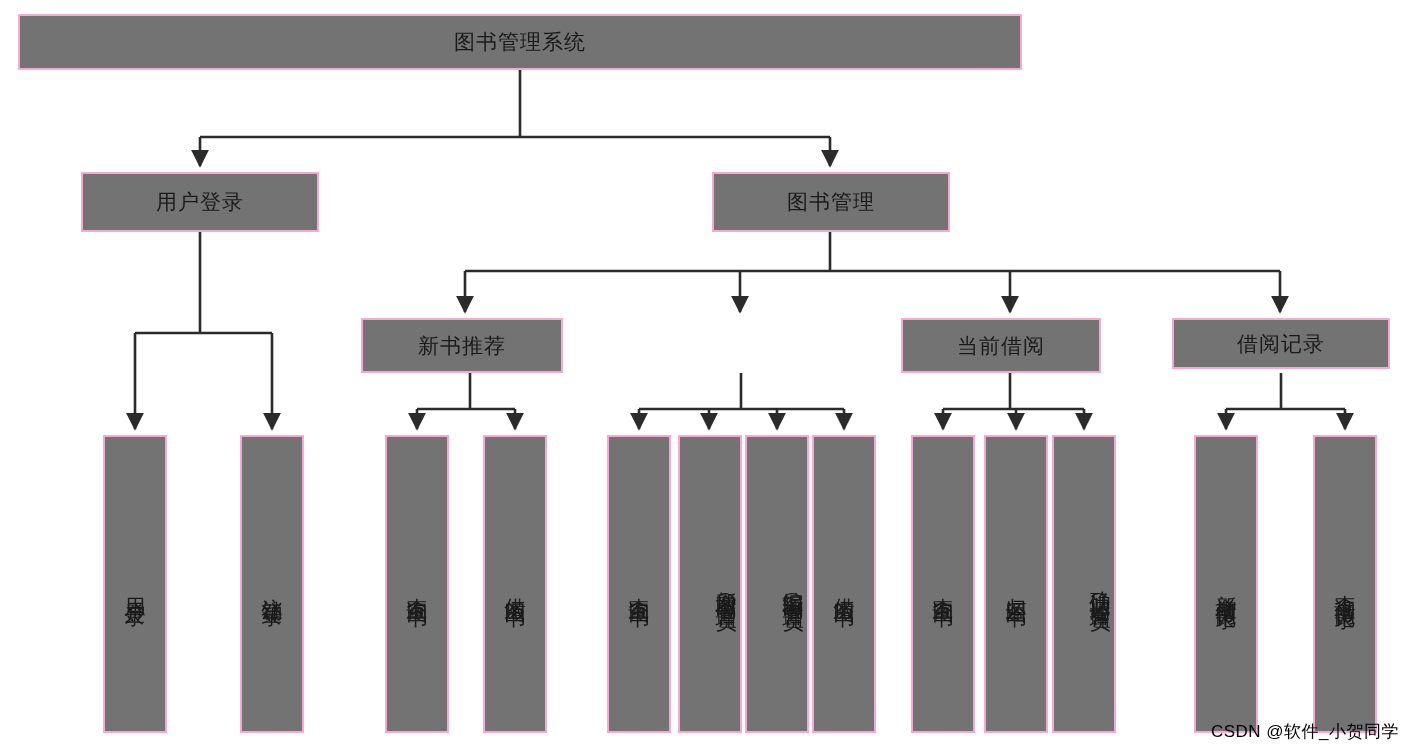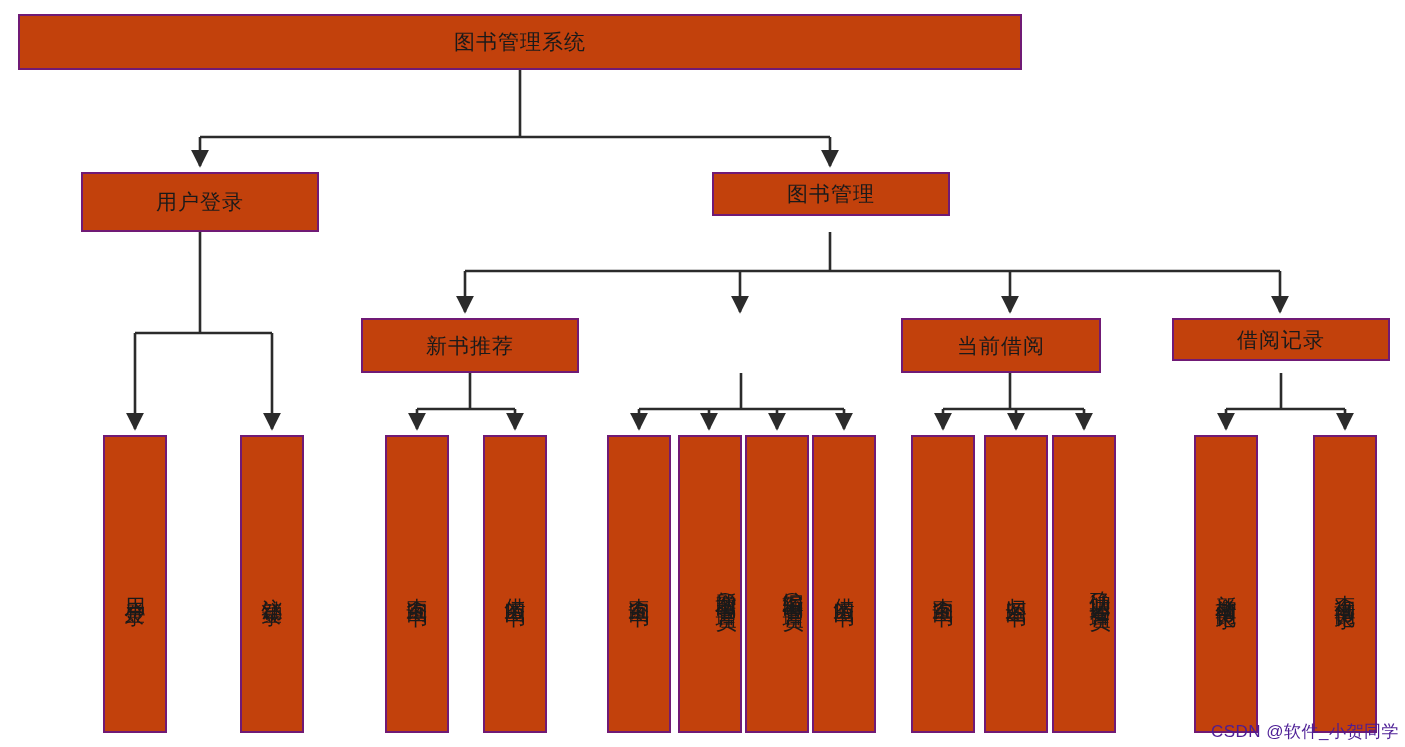--- a/index.html
+++ b/index.html
@@ -22,22 +22,22 @@
     position: absolute;
     left: 0;
     top: 0;
     width: 1405px;
     height: 747px;
     pointer-events: none;
   }
   .node {
     position: absolute;
     box-sizing: border-box;
-    background: #c2410c;
-    border: 2px solid #701a75;
+    background: #737373;
+    border: 2px solid #f9a8d4;
     display: flex;
     align-items: center;
     justify-content: center;
     text-align: center;
   }
   .node.horiz {
     font-size: 21px;
     line-height: 1.2;
     letter-spacing: 1px;
   }
@@ -59,21 +59,21 @@
     align-items: flex-start;
   }
   .node.vert.centeralign {
     align-items: center;
   }
   .watermark {
     position: absolute;
     right: 6px;
     bottom: 4px;
     font-size: 17px;
-    color: #4c1d95;
+    color: #000000;
     letter-spacing: 0.5px;
     white-space: nowrap;
   }
 </style>
 </head>
 <body>
 
 <div id="canvas">
 
   <svg id="connectors" viewBox="0 0 1405 747" xmlns="http://www.w3.org/2000/svg">
@@ -126,31 +126,31 @@
     </g>
   </svg>
 
   <div class="node horiz" style="left:18px; top:14px; width:1004px; height:56px;">
     <span>图书管理系统</span>
   </div>
 
   <div class="node horiz" style="left:81px; top:172px; width:238px; height:60px;">
     <span>用户登录</span>
   </div>
-  <div class="node horiz" style="left:712px; top:172px; width:238px; height:44px;">
+  <div class="node horiz" style="left:712px; top:172px; width:238px; height:60px;">
     <span>图书管理</span>
   </div>
 
-  <div class="node horiz" style="left:361px; top:318px; width:218px; height:55px;">
+  <div class="node horiz" style="left:361px; top:318px; width:202px; height:55px;">
     <span>新书推荐</span>
   </div>
   <div class="node horiz" style="left:901px; top:318px; width:200px; height:55px;">
     <span>当前借阅</span>
   </div>
-  <div class="node horiz" style="left:1172px; top:318px; width:218px; height:43px;">
+  <div class="node horiz" style="left:1172px; top:318px; width:218px; height:51px;">
     <span>借阅记录</span>
   </div>
 
   <div class="node vert centeralign" style="left:103px; top:435px; width:64px; height:298px;">
     <span class="vlabel">用户登录</span>
   </div>
   <div class="node vert centeralign" style="left:240px; top:435px; width:64px; height:298px;">
     <span class="vlabel">注销登录</span>
   </div>
 

